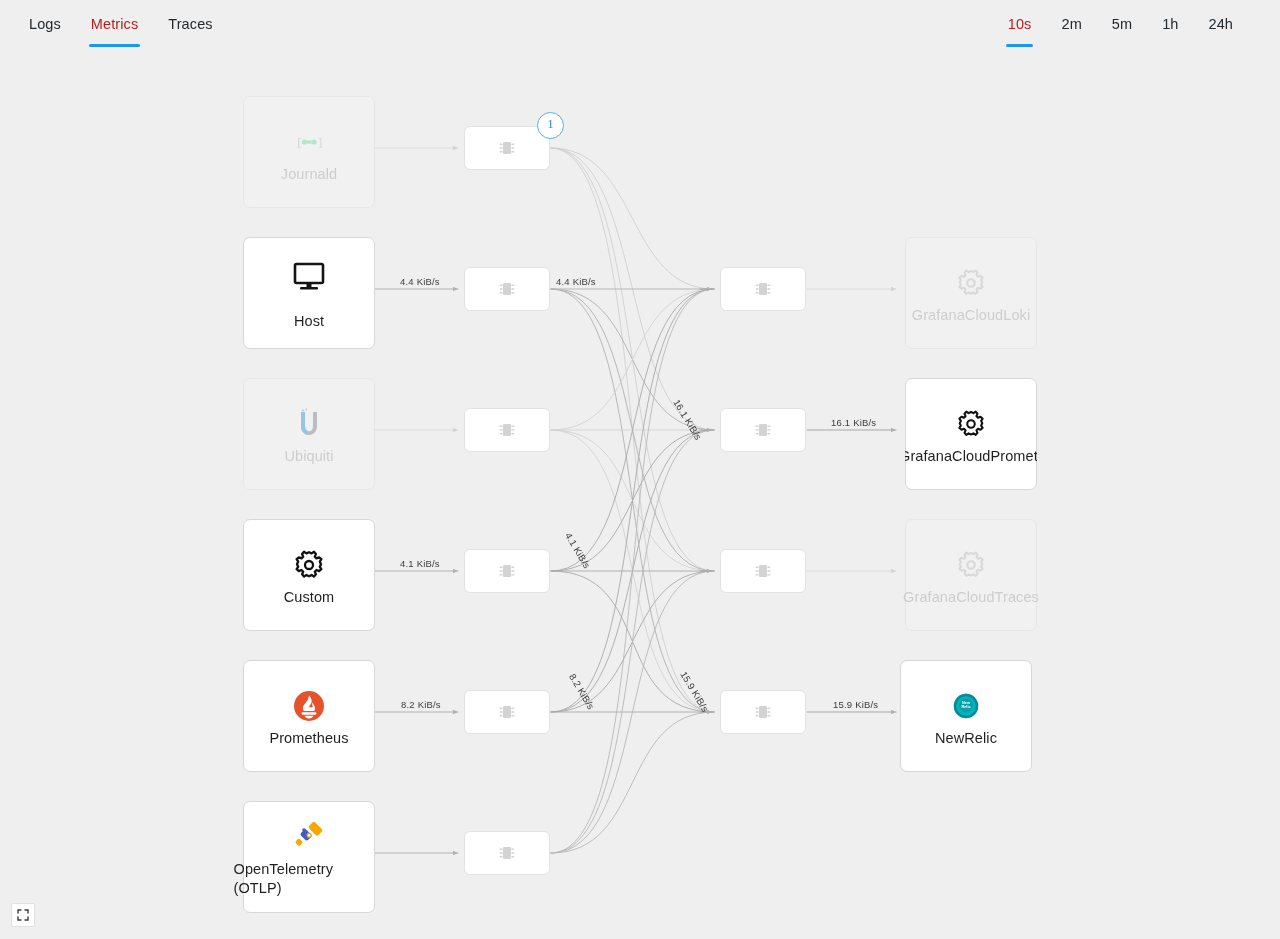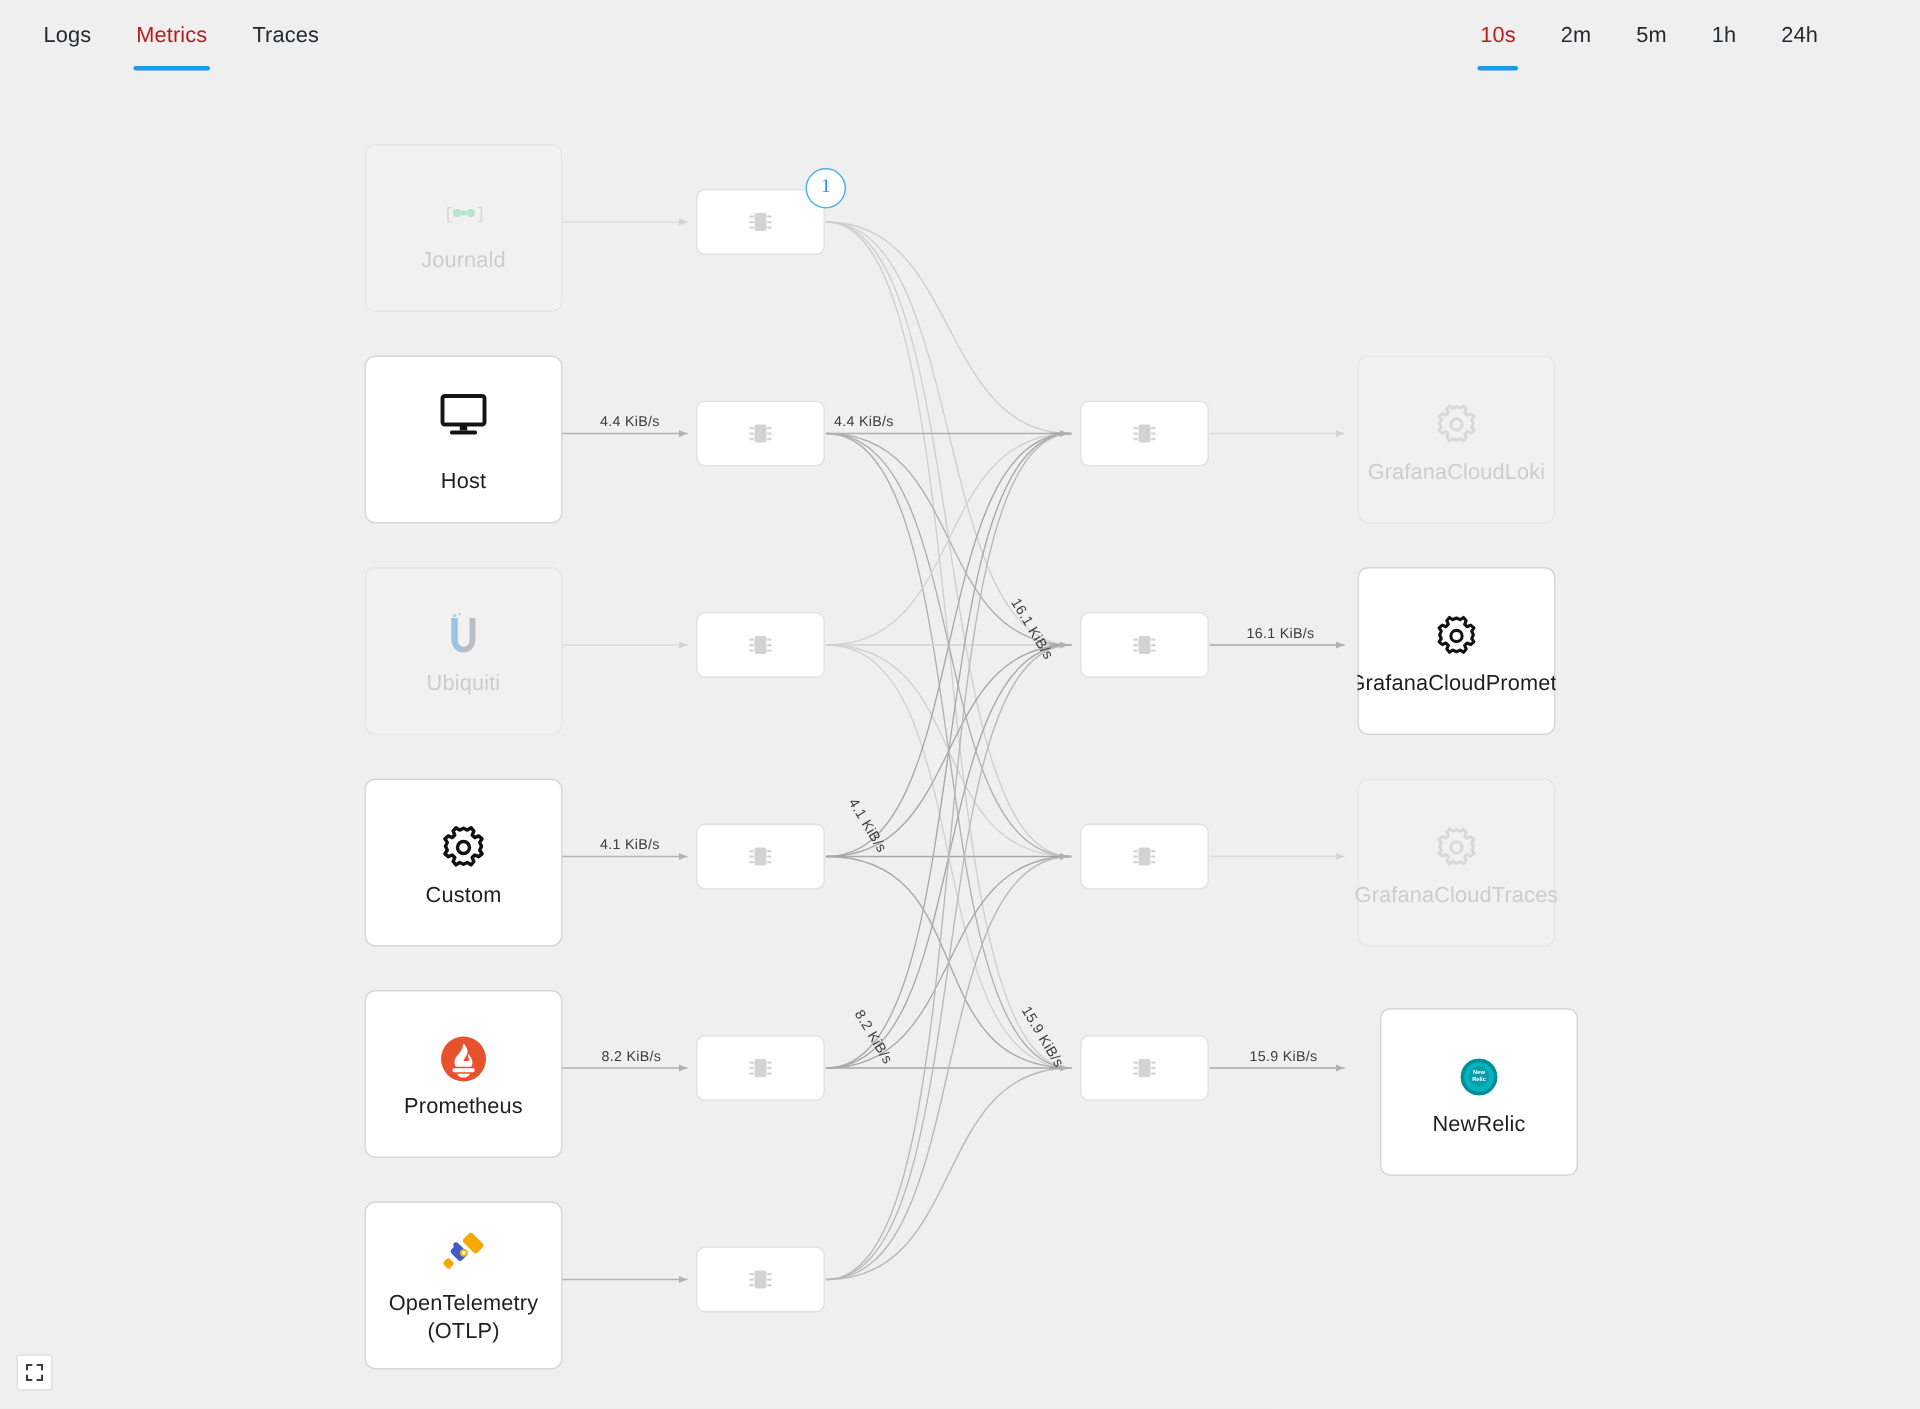--- a/index.html
+++ b/index.html
@@ -25,21 +25,21 @@
     height: 49px;
     background: #efefef;
   }
   .tabgroup {
     position: absolute;
     display: flex;
     align-items: flex-start;
     height: 49px;
   }
   .tabgroup.left { left: 14px; top: 0; }
-  .tabgroup.right { right: 33px; top: 0; text-align: center; }
+  .tabgroup.right { right: 12px; top: 0; text-align: center; }
 
   .tab {
     position: relative;
     padding: 16px 15px 0 15px;
     font-size: 14.5px;
     line-height: 17px;
     color: #24292e;
     letter-spacing: 0.1px;
     cursor: pointer;
     height: 49px;
@@ -112,21 +112,21 @@
     display: flex;
     align-items: center;
     justify-content: center;
     height: 40px;
     margin-bottom: 4px;
   }
   .node .label {
     font-size: 14.5px;
     color: #1f1f1f;
     line-height: 17px;
-    text-align: center;
+    text-align: left;
     white-space: nowrap;
     letter-spacing: 0.1px;
   }
   .node.dim .label { color: #b9b9b9; }
   .node .label.two { line-height: 19px; white-space: normal; width: 151px; }
 
   
   .node .label.overflow {
     white-space: nowrap;
     overflow: visible;
@@ -540,21 +540,21 @@
     <div class="node dst dim" style="left:905px; top:470px;">
       <div class="ico">
         <svg width="30" height="30" viewBox="0 0 32 32">
           <path d="M16 3.2 l2.6 1.2 2.4 -1.6 1.9 2.3 -1.1 2.6 1.7 1.7 2.6 -1.1 2.3 1.9 -1.6 2.4 1.2 2.6 -1.2 2.6 1.6 2.4 -2.3 1.9 -2.6 -1.1 -1.7 1.7 1.1 2.6 -1.9 2.3 -2.4 -1.6 -2.6 1.2 -2.6 -1.2 -2.4 1.6 -1.9 -2.3 1.1 -2.6 -1.7 -1.7 -2.6 1.1 -2.3 -1.9 1.6 -2.4 -1.2 -2.6 1.2 -2.6 -1.6 -2.4 2.3 -1.9 2.6 1.1 1.7 -1.7 -1.1 -2.6 1.9 -2.3 2.4 1.6 z" fill="none" stroke="#cdcdcd" stroke-width="2.2" stroke-linejoin="round"></path>
           <circle cx="16" cy="16" r="4" fill="none" stroke="#cdcdcd" stroke-width="2.2"></circle>
         </svg>
       </div>
       <div class="label">GrafanaCloudTraces</div>
     </div>
 
-    <div class="node dst" style="left:920px; top:611px;margin-top:12px;">
+    <div class="node dst" style="left:900px; top:611px;">
       <div class="ico">
         <svg width="30" height="30" viewBox="0 0 32 32">
           <circle cx="16" cy="16" r="13" fill="#00ac69"></circle>
           <circle cx="16" cy="16" r="13" fill="#008c99"></circle>
           <circle cx="16" cy="16" r="10.5" fill="#00b3be"></circle>
           <ellipse cx="16" cy="15" rx="8" ry="7.4" fill="#1ce783" opacity="0.25"></ellipse>
           <circle cx="16" cy="15.4" r="7.4" fill="#0a9eaa"></circle>
           <text x="16" y="14.2" font-size="4.1" fill="#ffffff" text-anchor="middle" font-family="'Liberation Sans',sans-serif" font-weight="bold">New</text>
           <text x="16" y="18.6" font-size="4.1" fill="#ffffff" text-anchor="middle" font-family="'Liberation Sans',sans-serif" font-weight="bold">Relic</text>
         </svg>

